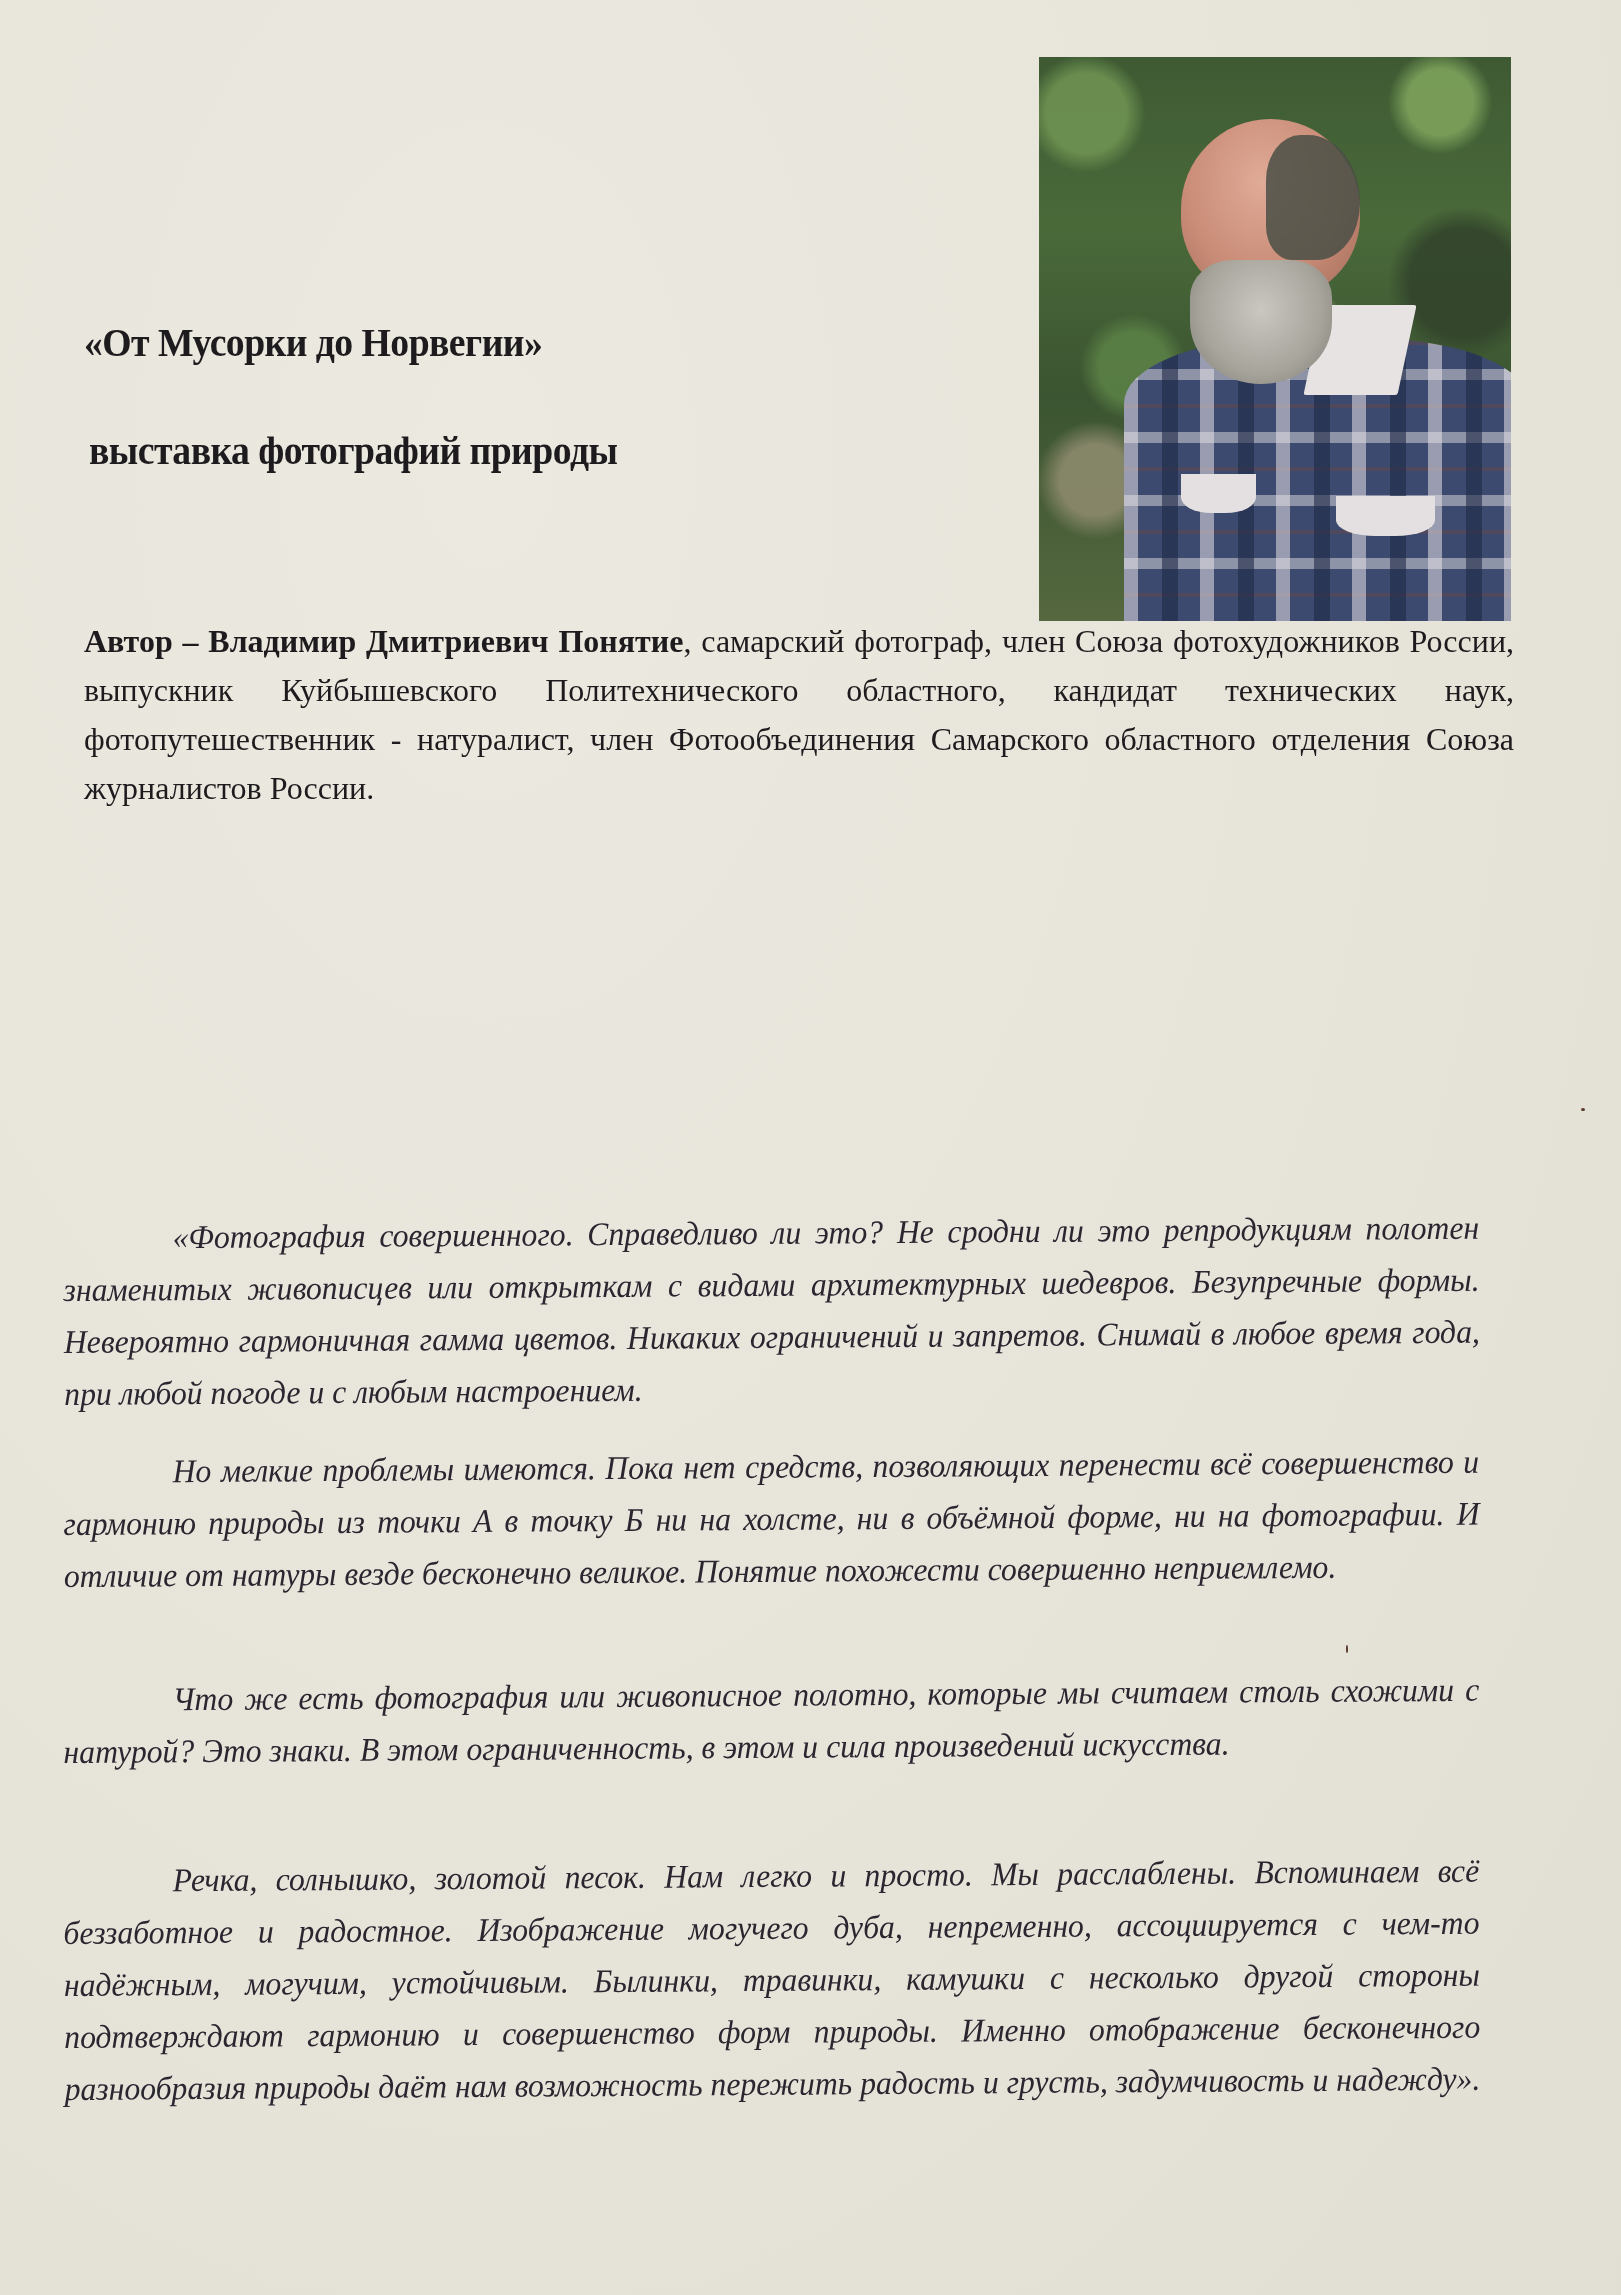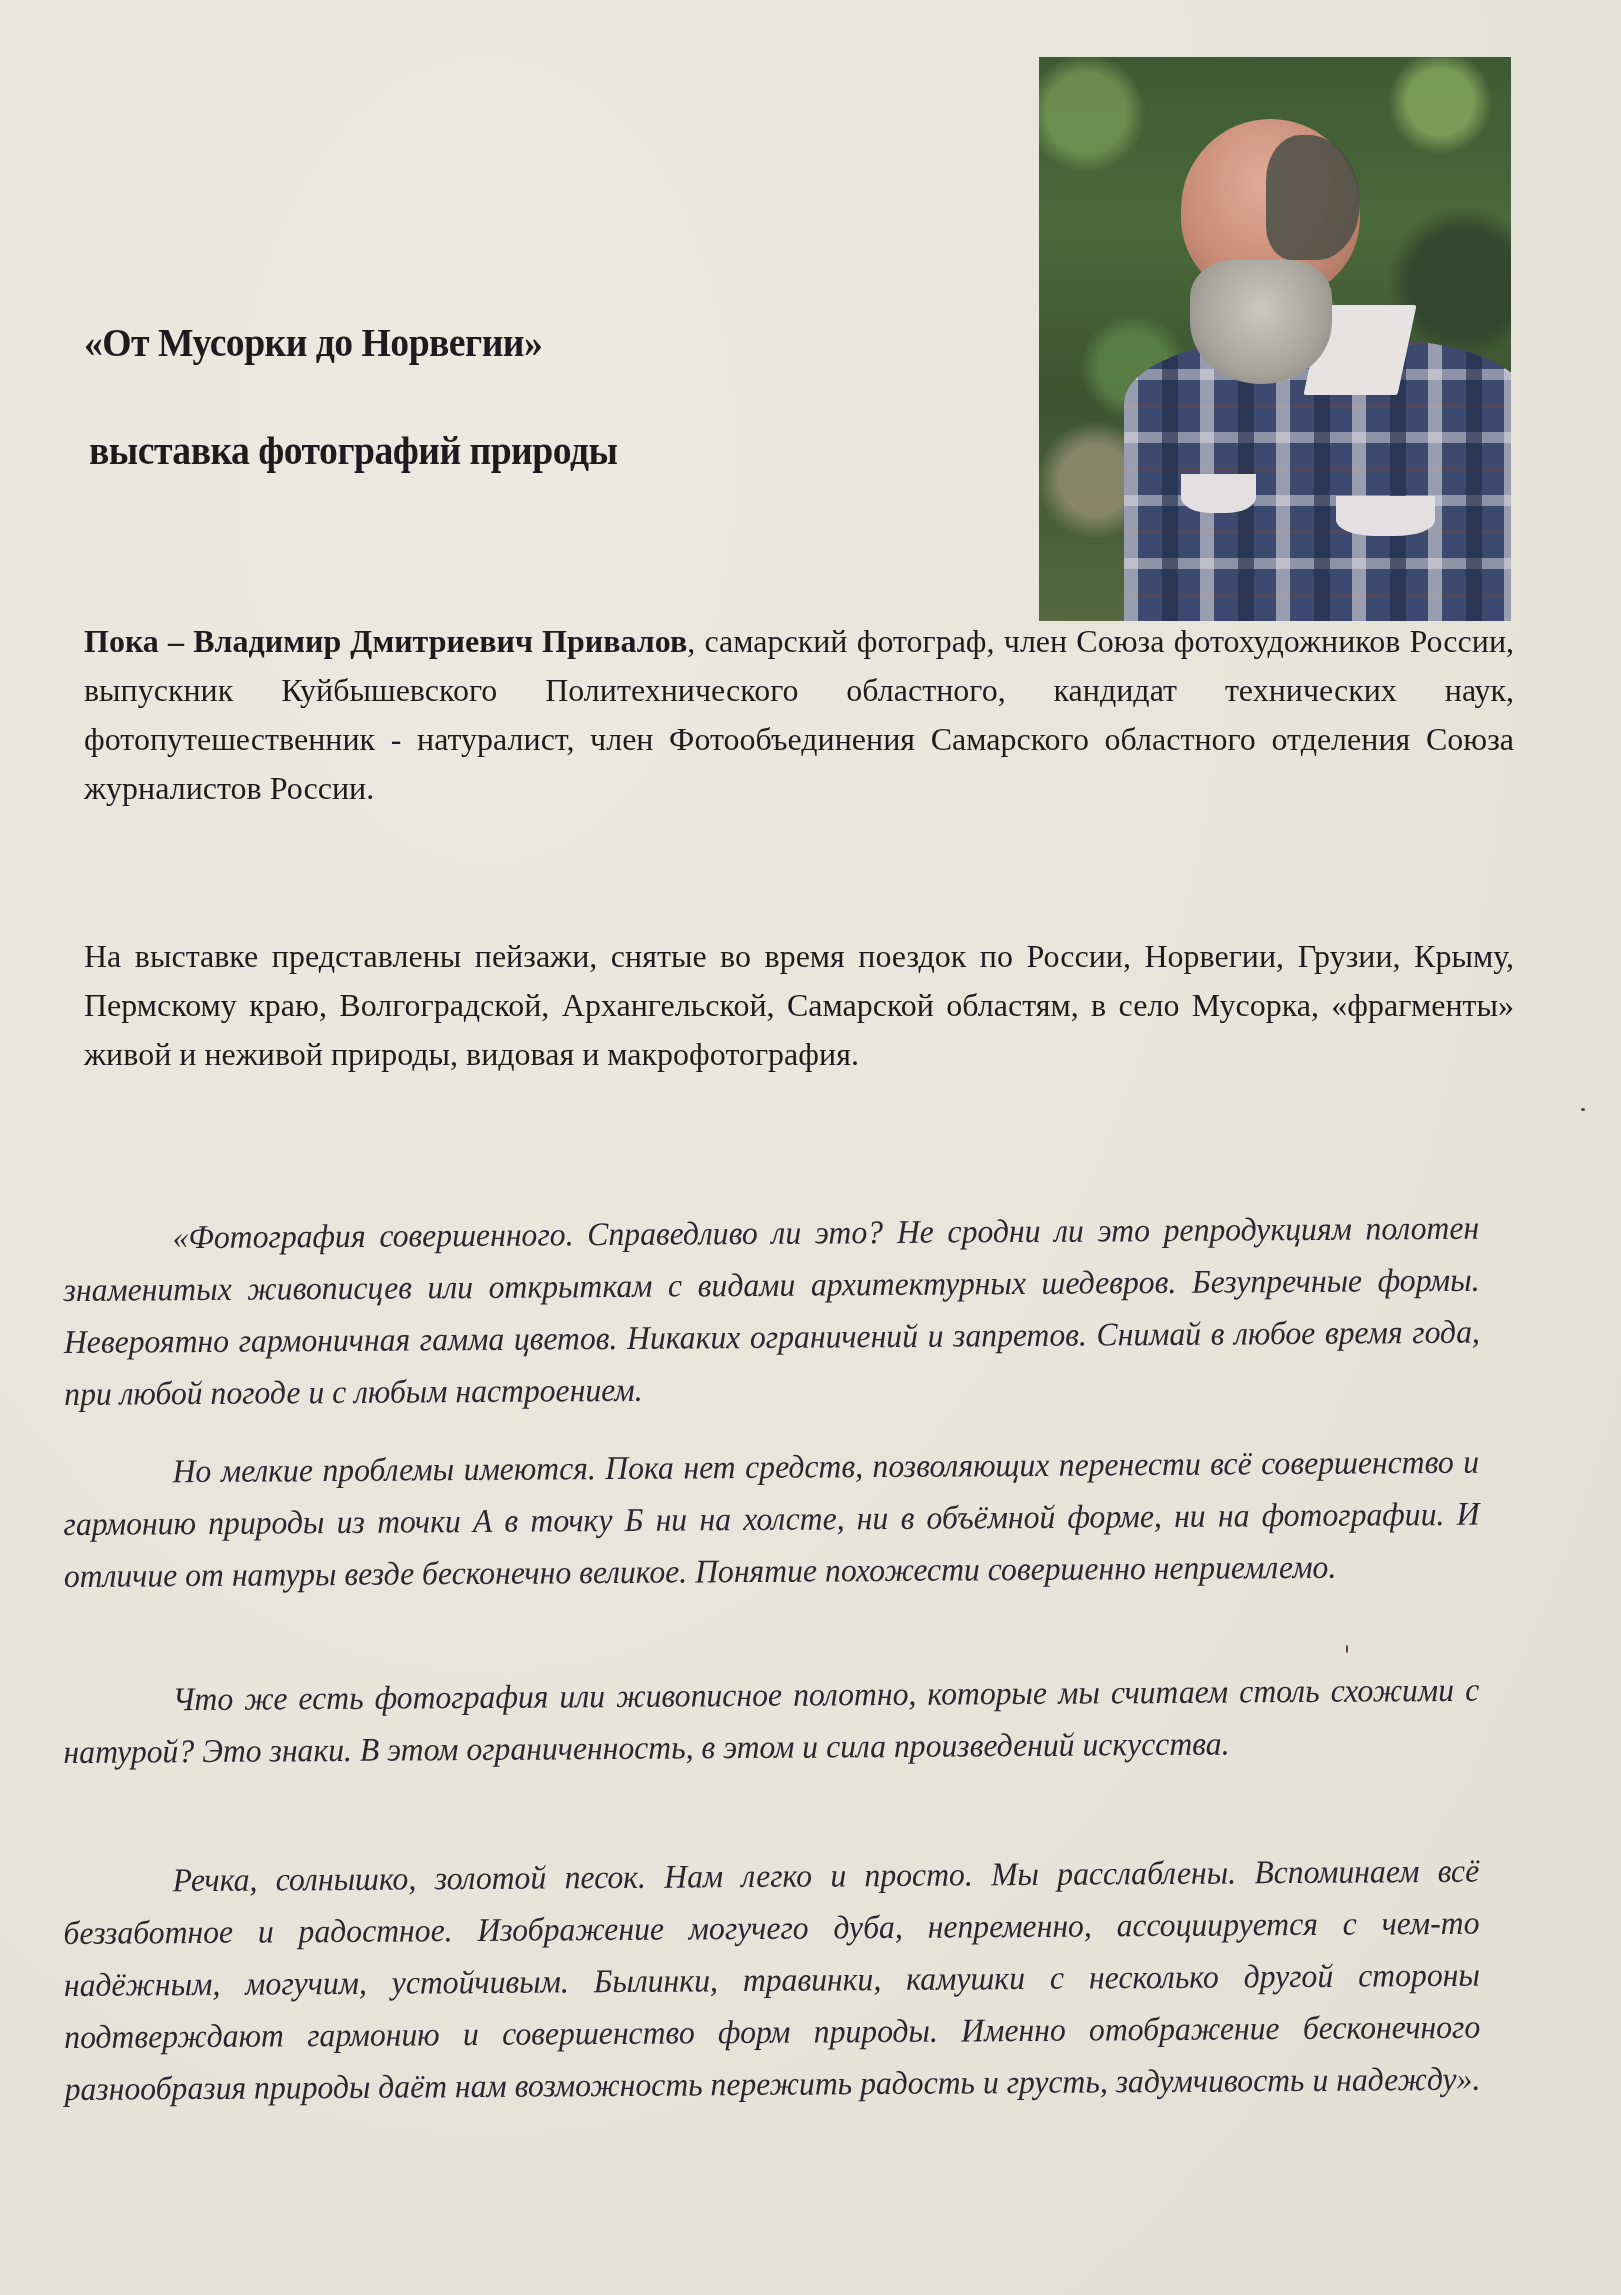--- a/index.html
+++ b/index.html
@@ -111,23 +111,22 @@
     <div class="bg-leaves"></div>
     <div class="shirt"></div>
     <div class="collar"></div>
     <div class="pocket-l"></div>
     <div class="pocket-r"></div>
     <div class="head"></div>
     <div class="hair"></div>
     <div class="beard"></div>
   </div>
 
-  <p class="para para-author"><span class="bold">Пока – Владимир Дмитриевич Привалов</span><span>, самарский фотограф, член Союза фотохудожников России, выпускник Куйбышевского Политехнического областного, кандидат технических наук, фотопутешественник - натуралист, член Фотообъединения Самарского областного отделения Союза журналистов России.</span></p>
+  <p class="para para-author"><span class="bold">Автор – Владимир Дмитриевич Понятие</span><span>, самарский фотограф, член Союза фотохудожников России, выпускник Куйбышевского Политехнического областного, кандидат технических наук, фотопутешественник - натуралист, член Фотообъединения Самарского областного отделения Союза журналистов России.</span></p>
 
-  <p class="para para-exhibit">На выставке представлены пейзажи, снятые во время поездок по России, Норвегии, Грузии, Крыму, Пермскому краю, Волгоградской, Архангельской, Самарской областям, в село Мусорка, «фрагменты» живой и неживой природы, видовая и макрофотография.</p>
 
   <div class="quote quote-1">
     <p>«Фотография совершенного. Справедливо ли это? Не сродни ли это репродукциям полотен знаменитых живописцев или открыткам с видами архитектурных шедевров. Безупречные формы. Невероятно гармоничная гамма цветов. Никаких ограничений и запретов. Снимай в любое время года, при любой погоде и с любым настроением.</p>
   </div>
   <div class="quote quote-2">
     <p>Но мелкие проблемы имеются. Пока нет средств, позволяющих перенести всё совершенство и гармонию природы из точки А в точку Б ни на холсте, ни в объёмной форме, ни на фотографии. И отличие от натуры везде бесконечно великое. Понятие похожести совершенно неприемлемо.</p>
   </div>
   <div class="quote quote-3">
     <p>Что же есть фотография или живописное полотно, которые мы считаем столь схожими с натурой? Это знаки. В этом ограниченность, в этом и сила произведений искусства.</p>
   </div>

